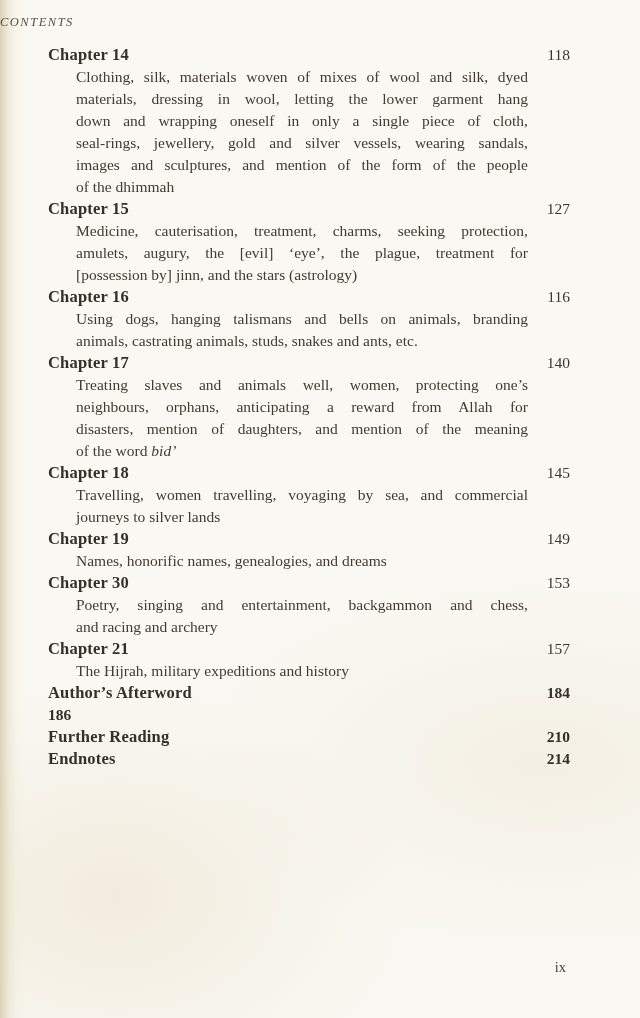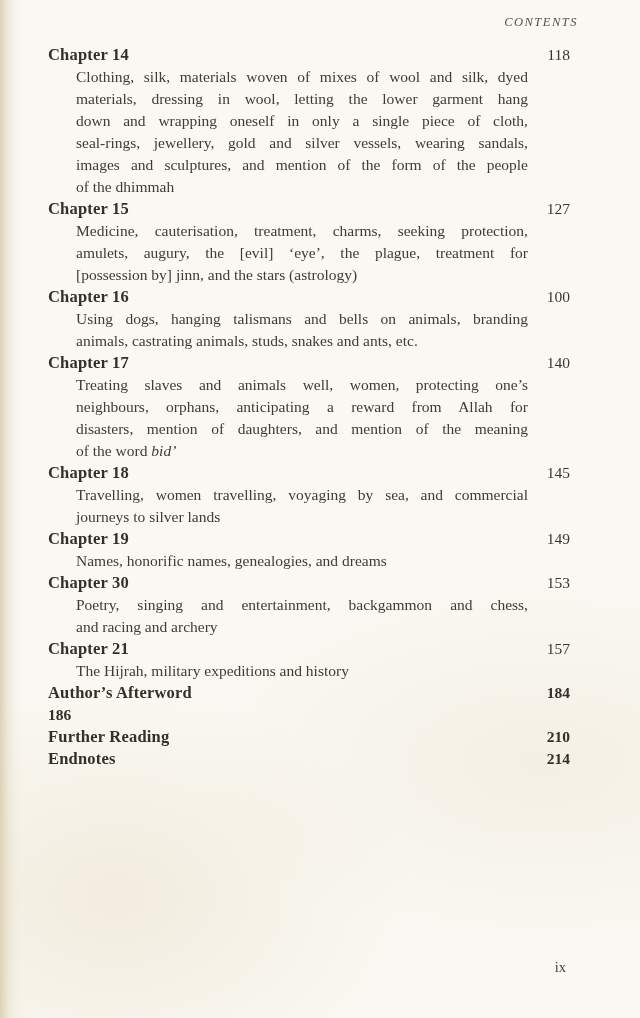--- a/index.html
+++ b/index.html
@@ -15,21 +15,21 @@
     overflow: hidden;
     background:
       radial-gradient(420px 300px at 18% 88%, rgba(226,214,185,0.35), rgba(226,214,185,0) 70%),
       radial-gradient(500px 260px at 85% 75%, rgba(230,220,196,0.30), rgba(230,220,196,0) 70%),
       linear-gradient(90deg, rgba(196,178,137,0.55) 0px, rgba(214,200,166,0.30) 8px, rgba(240,233,216,0.18) 16px, rgba(250,248,242,0) 26px),
       #faf8f2;
   }
   .running-header {
     padding-top: 13px;
     padding-right: 62px;
-    text-align: right;
+    text-align: left;
     font-style: italic;
     font-size: 12.5px;
     letter-spacing: 1.5px;
     color: #55504a;
     line-height: 18px;
   }
   .toc {
     margin-top: 13px;
     padding-left: 48px;
     width: 522px;
@@ -106,21 +106,21 @@
       <div class="entry-desc">
         <div class="jline">Medicine, cauterisation, treatment, charms, seeking protection,</div>
         <div class="jline">amulets, augury, the [evil] ‘eye’, the plague, treatment for</div>
         <div class="lline"><span>[possession by] jinn, and the stars (astrology)</span><em></em></div>
       </div>
     </div>
 
     <div>
       <div class="entry-head">
         <span class="entry-title">Chapter 16</span>
-        <span class="entry-page">100</span>
+        <span class="entry-page">116</span>
       </div>
       <div class="entry-desc">
         <div class="jline">Using dogs, hanging talismans and bells on animals, branding</div>
         <div class="lline"><span>animals, castrating animals, studs, snakes and ants, etc.</span><em></em></div>
       </div>
     </div>
 
     <div>
       <div class="entry-head">
         <span class="entry-title">Chapter 17</span>

